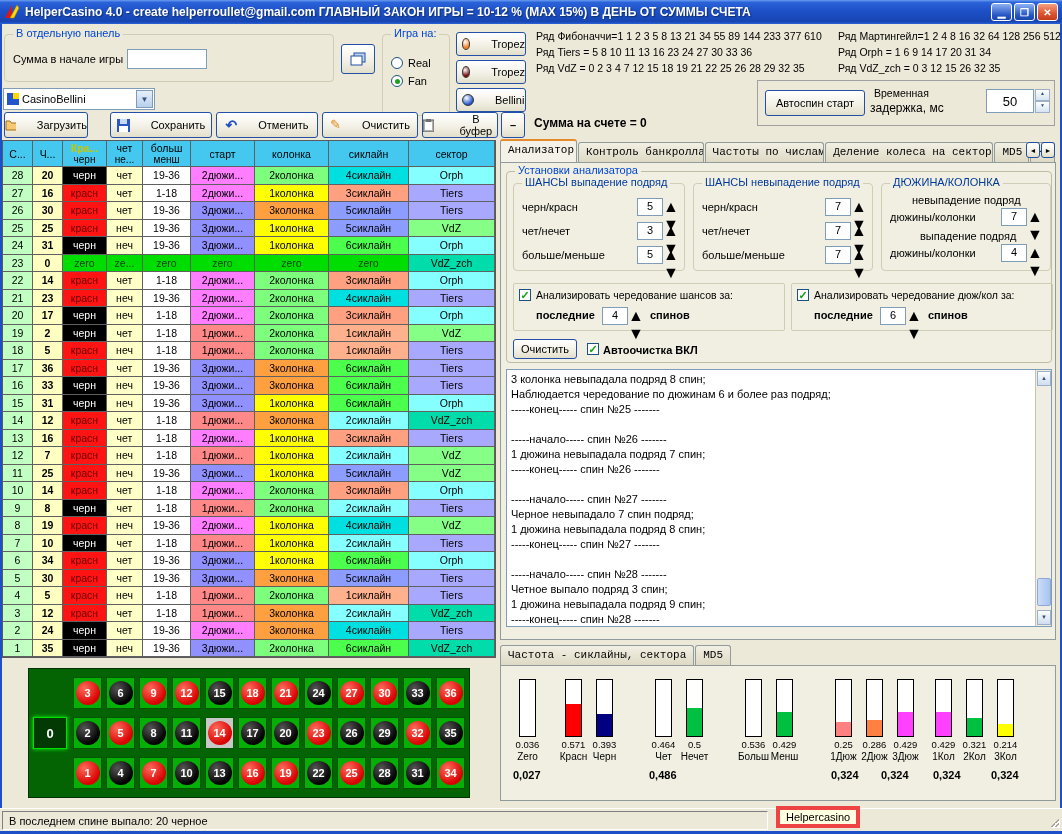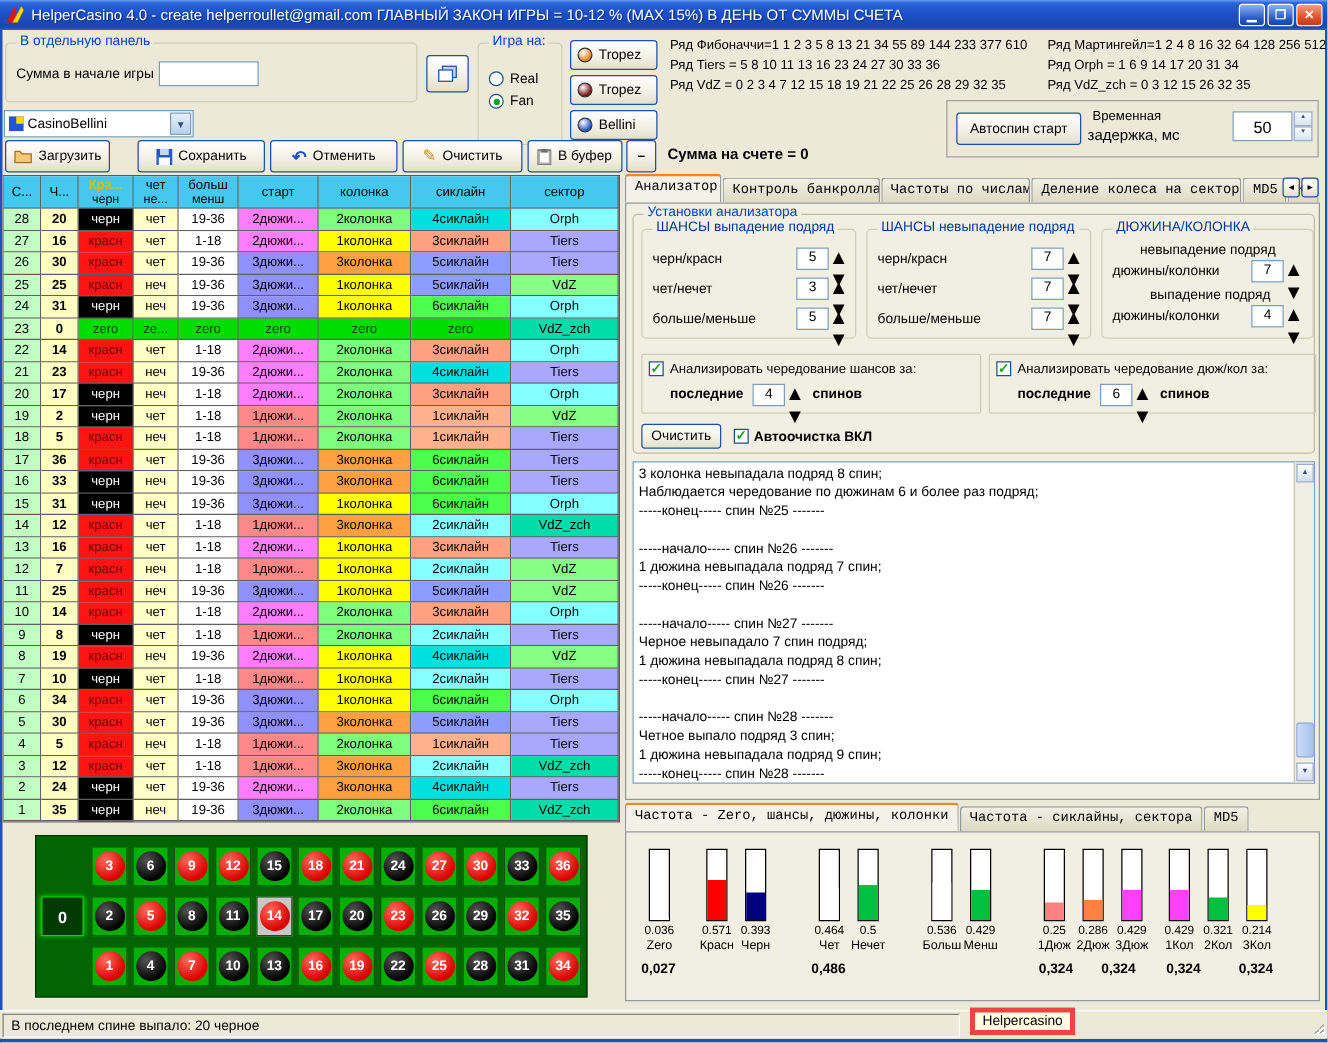--- a/index.html
+++ b/index.html
@@ -4,35 +4,35 @@
 <style>
   * { margin:0; padding:0; box-sizing:border-box; font-family:"Liberation Sans",sans-serif; }
   html,body { width:1062px; height:834px; }
   body { position:relative; background:#ECE9D8; overflow:hidden; }
   .abs { position:absolute; }
 
   
   .titlebar { left:0; top:0; width:1062px; height:24px;
     background:linear-gradient(180deg,#6A9CF0 0%,#2B63D9 10%,#1D50C8 45%,#1745B2 90%,#2B63D9 100%);
     display:flex; align-items:center; padding:0 4px; color:#fff; }
-  .title-text { font-size:12px; font-weight:normal; text-shadow:1px 1px 1px #10306E; margin-left:5px;
+  .title-text { font-size:12px; font-weight:bold; text-shadow:1px 1px 1px #10306E; margin-left:5px;
     white-space:nowrap; overflow:hidden; flex:1; }
   .tb-btn { width:21px; height:18px; border-radius:3px; border:1px solid #fff; margin-left:2px;
     display:flex; align-items:center; justify-content:center; color:#fff; font-size:10px; font-weight:bold; }
   .tb-blue { background:linear-gradient(180deg,#8CB0F4,#2656C4 70%,#1B46A8); }
   .tb-close { background:linear-gradient(180deg,#F4A080,#DE5430 60%,#C23C1C); }
   .frame { background:#1D50C8; }
 
   
   .gb { border:1px solid #CFCDB5; border-radius:4px; }
   .gb-cap { position:absolute; top:-8px; left:8px; background:#ECE9D8; padding:0 3px;
     color:#0046D5; font-size:11px; white-space:nowrap; }
   .btn { background:linear-gradient(180deg,#FFFFFF,#F3F1E6 55%,#E2DFCB);
     border:1px solid #234FA5; border-radius:3px; font-size:11px; color:#000;
-    display:flex; align-items:center; justify-content:center; gap:5px; cursor:default; }
+    display:flex; align-items:center; justify-content:center; gap:21px; cursor:default; }
   .inp { background:#fff; border:1px solid #7F9DB9; font-size:11px; padding:1px 3px; }
   .lbl { font-size:11px; color:#000; white-space:nowrap; }
   .radio { width:12px; height:12px; border:1px solid #1C5180; border-radius:50%; background:#fff; display:inline-block; }
   .radio.sel::after { content:""; display:block; width:5px; height:5px; border-radius:50%; background:#1E9E1E; margin:2.5px; }
   .cbx { width:12px; height:12px; border:1px solid #1C5180; background:#fff; display:inline-block;
     font-size:11px; line-height:10px; text-align:center; color:#17A317; font-weight:bold; }
   .spn { display:inline-flex; height:18px; vertical-align:middle; }
   .spn .v { width:26px; background:#fff; border:1px solid #7F9DB9; font-size:11px; text-align:center; line-height:15px; }
   .ud { display:flex; flex-direction:column; width:15px; }
   .ud div { flex:1; border:1px solid #9DB0C8; background:linear-gradient(#FDFEFF,#D6E4F2);
@@ -856,21 +856,20 @@
 1 дюжина невыпадала подряд 9 спин;
 -----конец----- спин №28 -------</div>
   <div class="sbar" style="left:534px;top:207px;height:256px">
     <div class="sb-btn">▲</div>
     <div class="sb-thumb" style="top:208px"></div>
     <div class="sb-btn abs" style="bottom:0">▼</div>
   </div>
 </div>
 
 <div class="abs tabstrip" style="left:500px;top:644px;width:556px;height:21px" id="fr-tabs">
-    <div class="tab active">Частота - Zero, шансы, дюжины, колонки</div>
     <div class="tab">Частота - сиклайны, сектора</div>
     <div class="tab">MD5</div>
   </div>
 <div class="abs tpanel" style="left:500px;top:665px;width:556px;height:136px" id="fr-panel">
   <span class="fbold" style="left:12px;top:103px">0,027</span>
   <span class="fbold" style="left:148px;top:103px">0,486</span>
   <span class="fbold" style="left:330px;top:103px">0,324</span>
   <span class="fbold" style="left:380px;top:103px">0,324</span>
   <span class="fbold" style="left:432px;top:103px">0,324</span>
   <span class="fbold" style="left:490px;top:103px">0,324</span>

